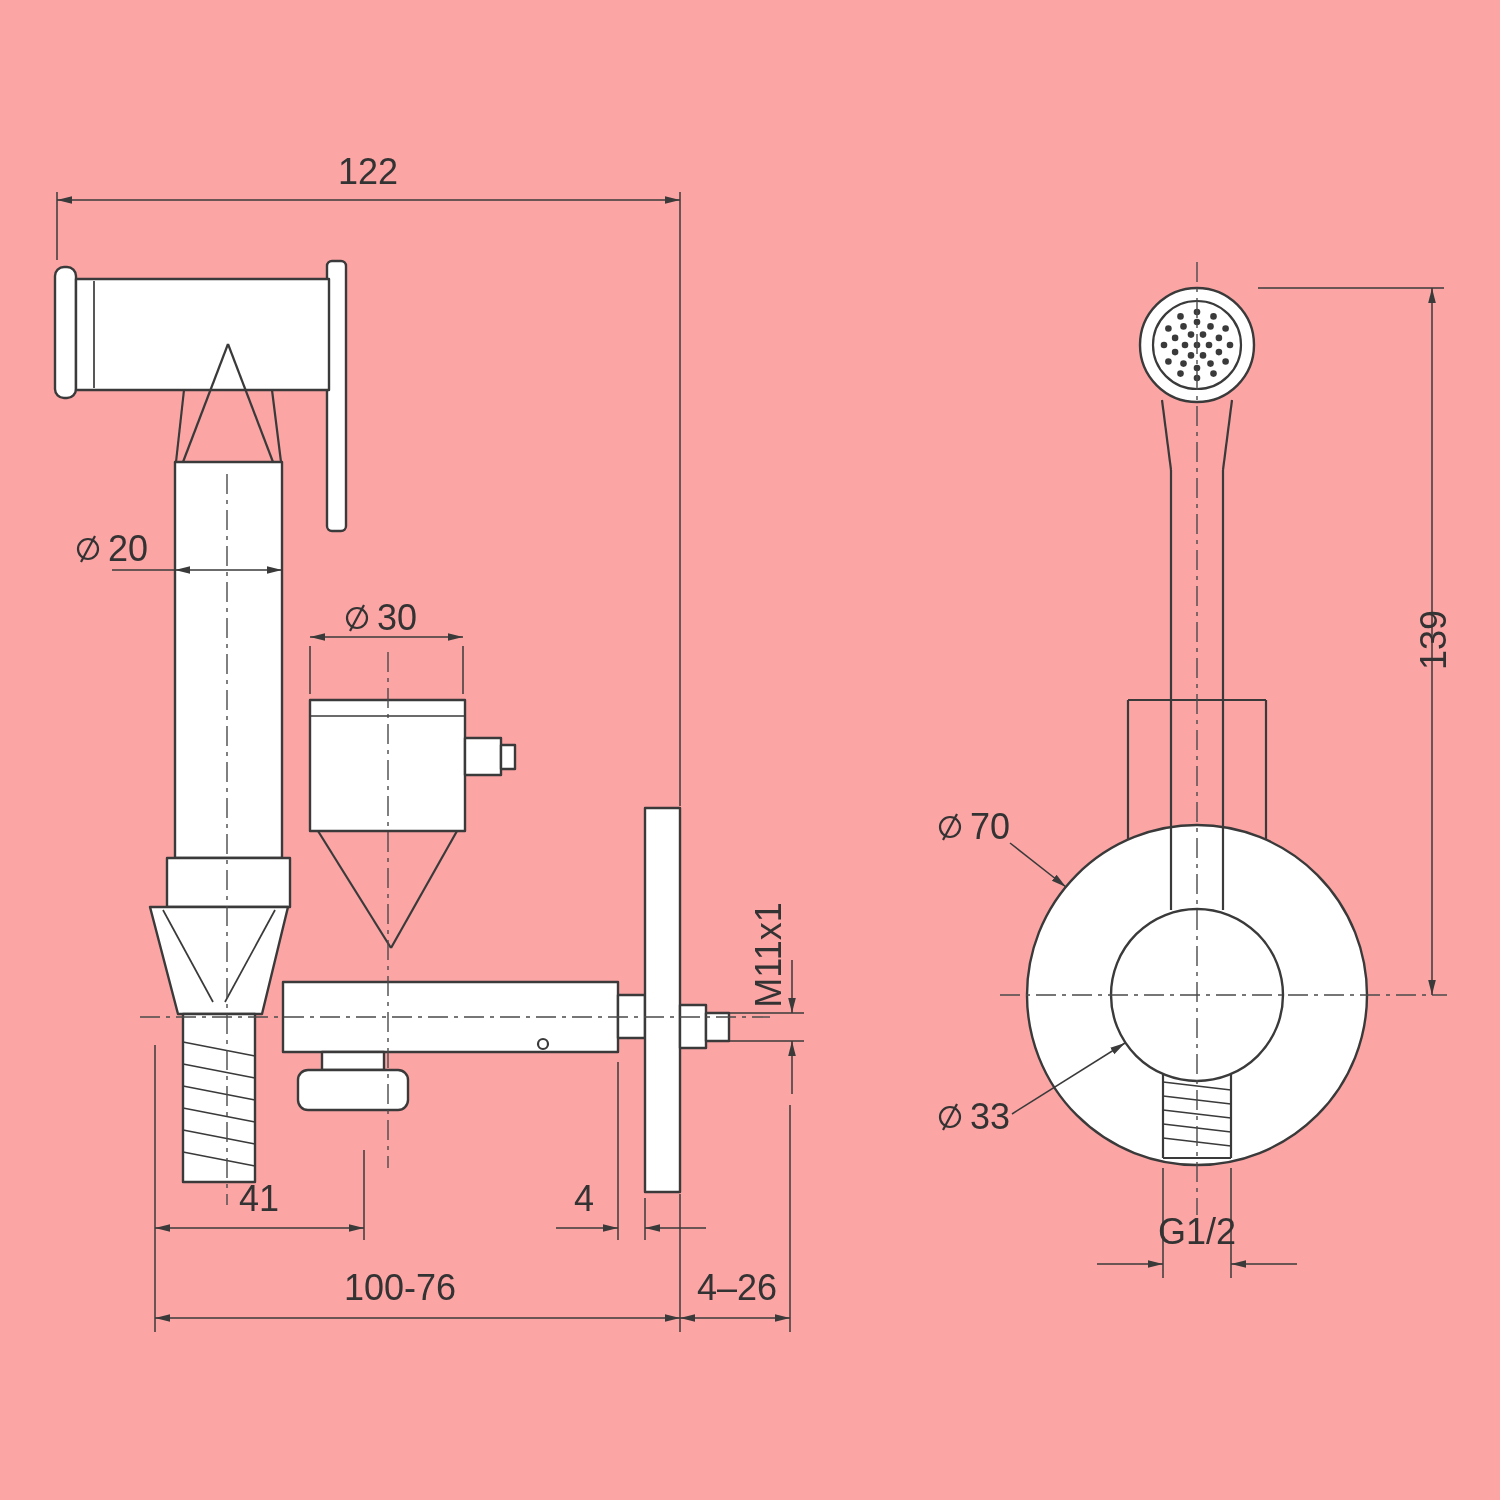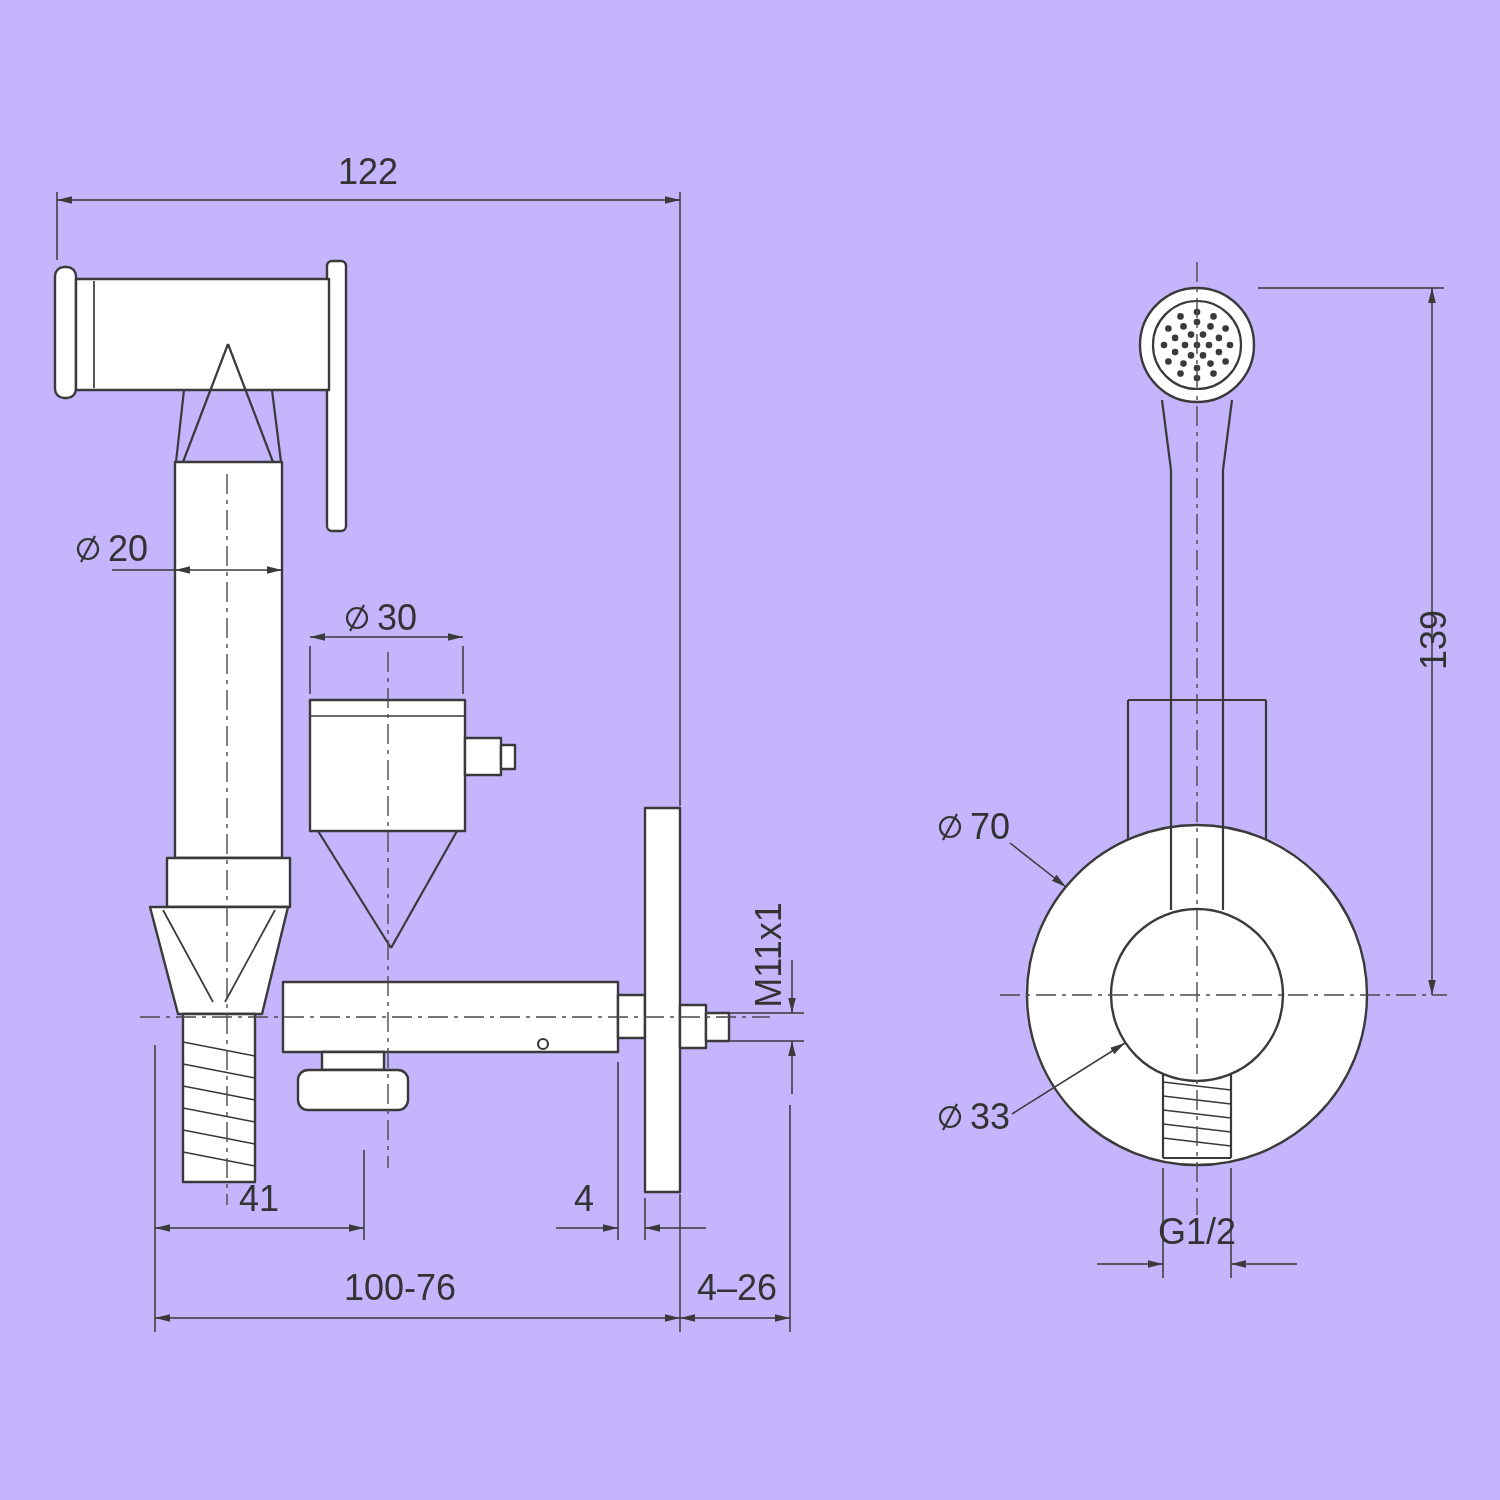--- a/index.html
+++ b/index.html
@@ -7,21 +7,21 @@
     padding: 0;
     background: #ffffff;
     width: 1500px;
     height: 1500px;
     font-family: "Liberation Sans", sans-serif;
   }
   .drawing-wrap {
     width: 1500px;
     height: 1500px;
     position: relative;
-    background: #c4b5fd;
+    background: #fca5a5;
     text-decoration: underline;
   }
   svg { display: block; }
   .obj  { stroke: #3a3a3a; stroke-width: 2.4; fill: #ffffff; stroke-linejoin: round; }
   .objln{ stroke: #3a3a3a; stroke-width: 2.2; fill: none; stroke-linejoin: round; }
   .thin { stroke: #3a3a3a; stroke-width: 1.7; fill: none; }
   .dim  { stroke: #3a3a3a; stroke-width: 1.5; fill: none; }
   .cl   { stroke: #4a4a4a; stroke-width: 1.4; fill: none; stroke-dasharray: 20 6 4 6; }
   .dot  { fill: #3a3a3a; stroke: none; }
   text.lbl {

